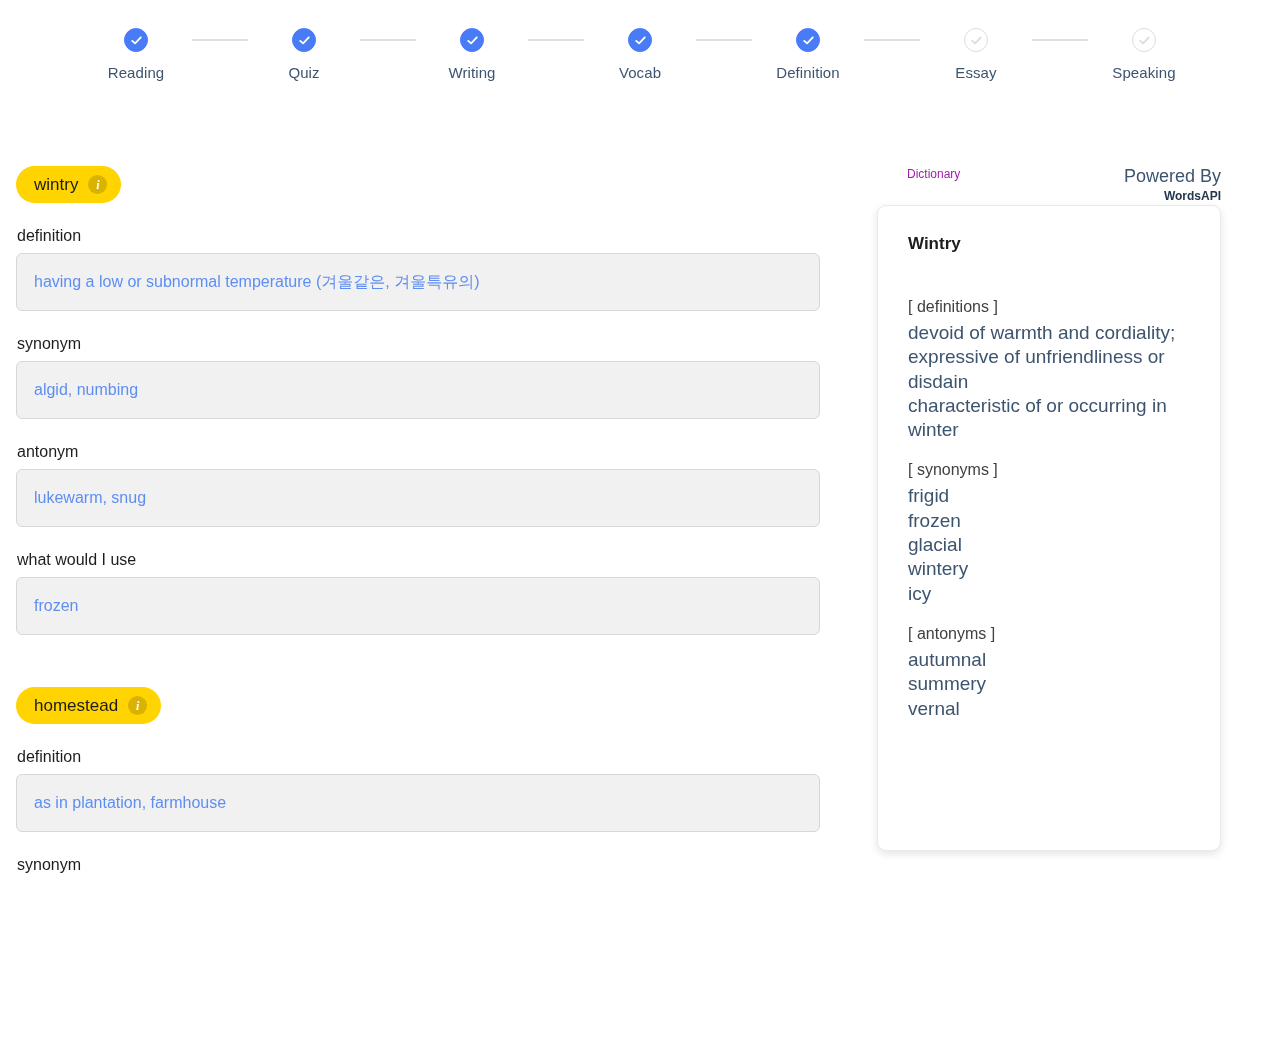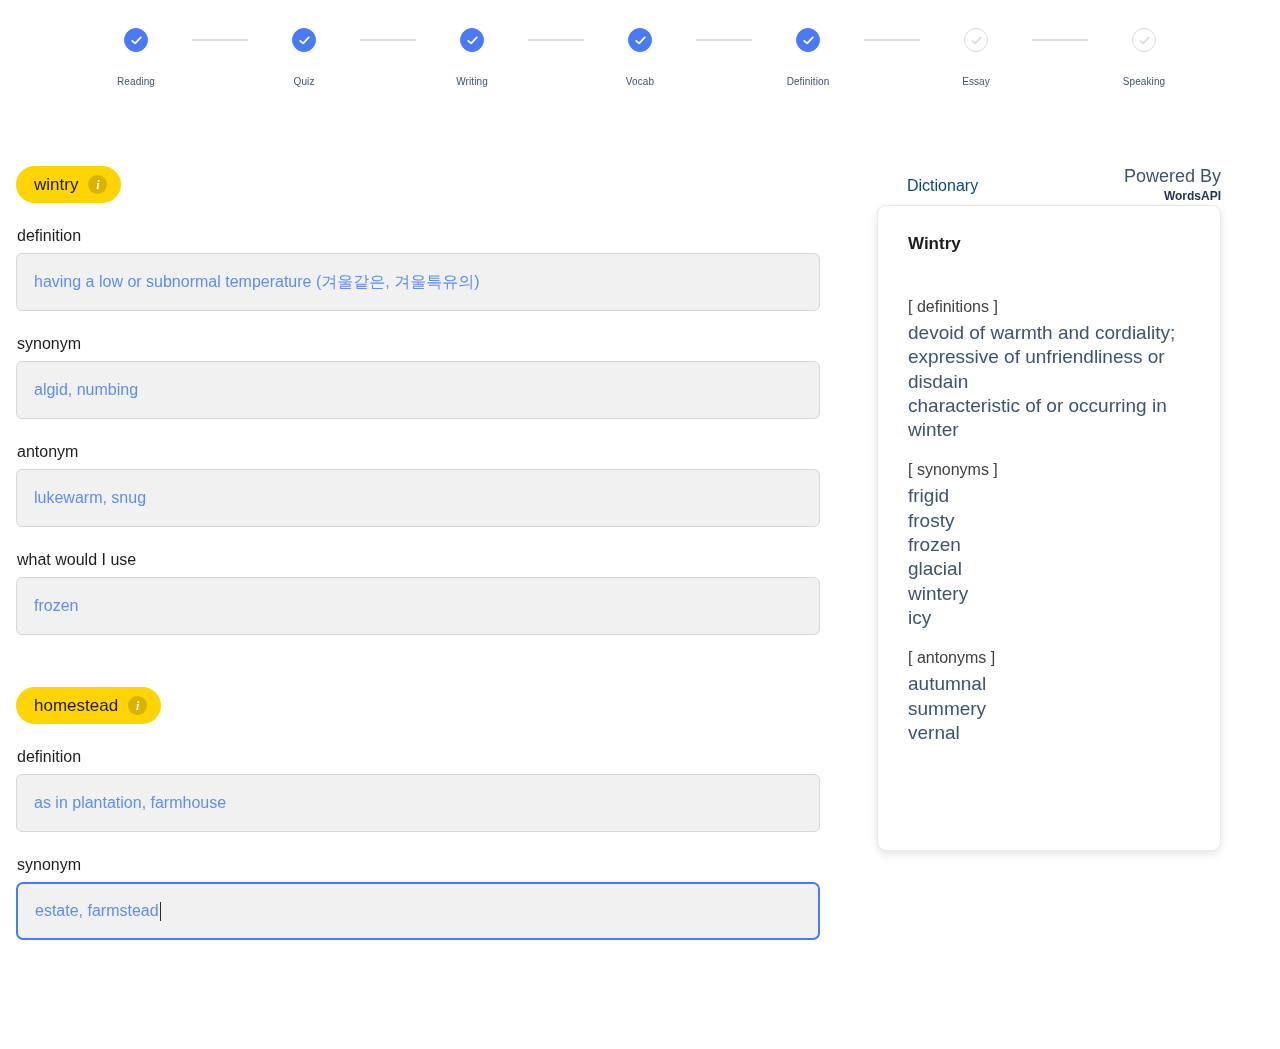--- a/index.html
+++ b/index.html
@@ -34,22 +34,22 @@
     display: flex; align-items: center; justify-content: center;
     background: #4a7bf7;
     border: 1.5px solid #4a7bf7;
   }
   .step-circle.inactive {
     background: #ffffff;
     border: 1.5px solid #d9dde3;
   }
   .step-circle svg { display: block; }
   .step-label {
-    margin-top: 24px;
-    font-size: 10px;
+    margin-top: 12px;
+    font-size: 15px;
     color: #3d546e;
     letter-spacing: .1px;
     white-space: nowrap;
   }
   .step-connector {
     flex: 0 0 auto;
     width: 56px;
     height: 2px;
     background: #dcdfe4;
     margin-top: 11px;
@@ -126,23 +126,23 @@
 
   
   .dict-header {
     position: absolute;
     left: 877px; top: 162px;
     width: 344px;
     height: 44px;
   }
   .dict-title {
     position: absolute;
-    left: 30px; top: 15px;
-    font-size: 16px;
-    color: #0c4a6e;
+    left: 30px; top: 5px;
+    font-size: 12px;
+    color: #a21caf;
   }
   .powered {
     position: absolute;
     right: 0; top: 2px;
     text-align: right;
     line-height: 1.35;
   }
   .powered-by { font-size: 18px; color: #3d546e; }
   .powered-name { font-size: 12px; color: #25374d; font-weight: bold; }
 
@@ -257,45 +257,41 @@
           <span class="field-value">lukewarm, snug</span>
         </div><div class="field-label">what would I use</div><div class="field-box">
           <span class="field-value">frozen</span>
         </div></div>
       <div class="block-gap"></div>
       <div class="word-block"><div class="word-badge">
           <span class="word-text">homestead</span>
           <span class="info-icon">i</span>
         </div><div class="field-label">definition</div><div class="field-box">
           <span class="field-value">as in plantation, farmhouse</span>
-        </div><div class="field-label">synonym</div><div class="field-box focused">
-          <span class="field-value">estate, farmstead</span>
-          <span class="caret"></span>
-        </div></div>
+        </div><div class="field-label">synonym</div></div>
     </div>
 
   <div class="dict-header">
     <div class="dict-title">Dictionary</div>
     <div class="powered">
       <div class="powered-by">Powered By</div>
       <div class="powered-name">WordsAPI</div>
     </div>
   </div>
 
   <div class="dict-card">
     <div class="dict-word">Wintry</div>
     <div id="dict-sections">
         <div class="dict-section-title">[ definitions ]</div>
         <div class="dict-item">devoid of warmth and cordiality;</div>
         <div class="dict-item">expressive of unfriendliness or disdain</div>
         <div class="dict-item">characteristic of or occurring in winter</div>
         <div class="dict-gap"></div>
         <div class="dict-section-title">[ synonyms ]</div>
         <div class="dict-item">frigid</div>
-        <div class="dict-item">frosty</div>
         <div class="dict-item">frozen</div>
         <div class="dict-item">glacial</div>
         <div class="dict-item">wintery</div>
         <div class="dict-item">icy</div>
         <div class="dict-gap"></div>
         <div class="dict-section-title">[ antonyms ]</div>
         <div class="dict-item">autumnal</div>
         <div class="dict-item">summery</div>
         <div class="dict-item">vernal</div>
       </div>

